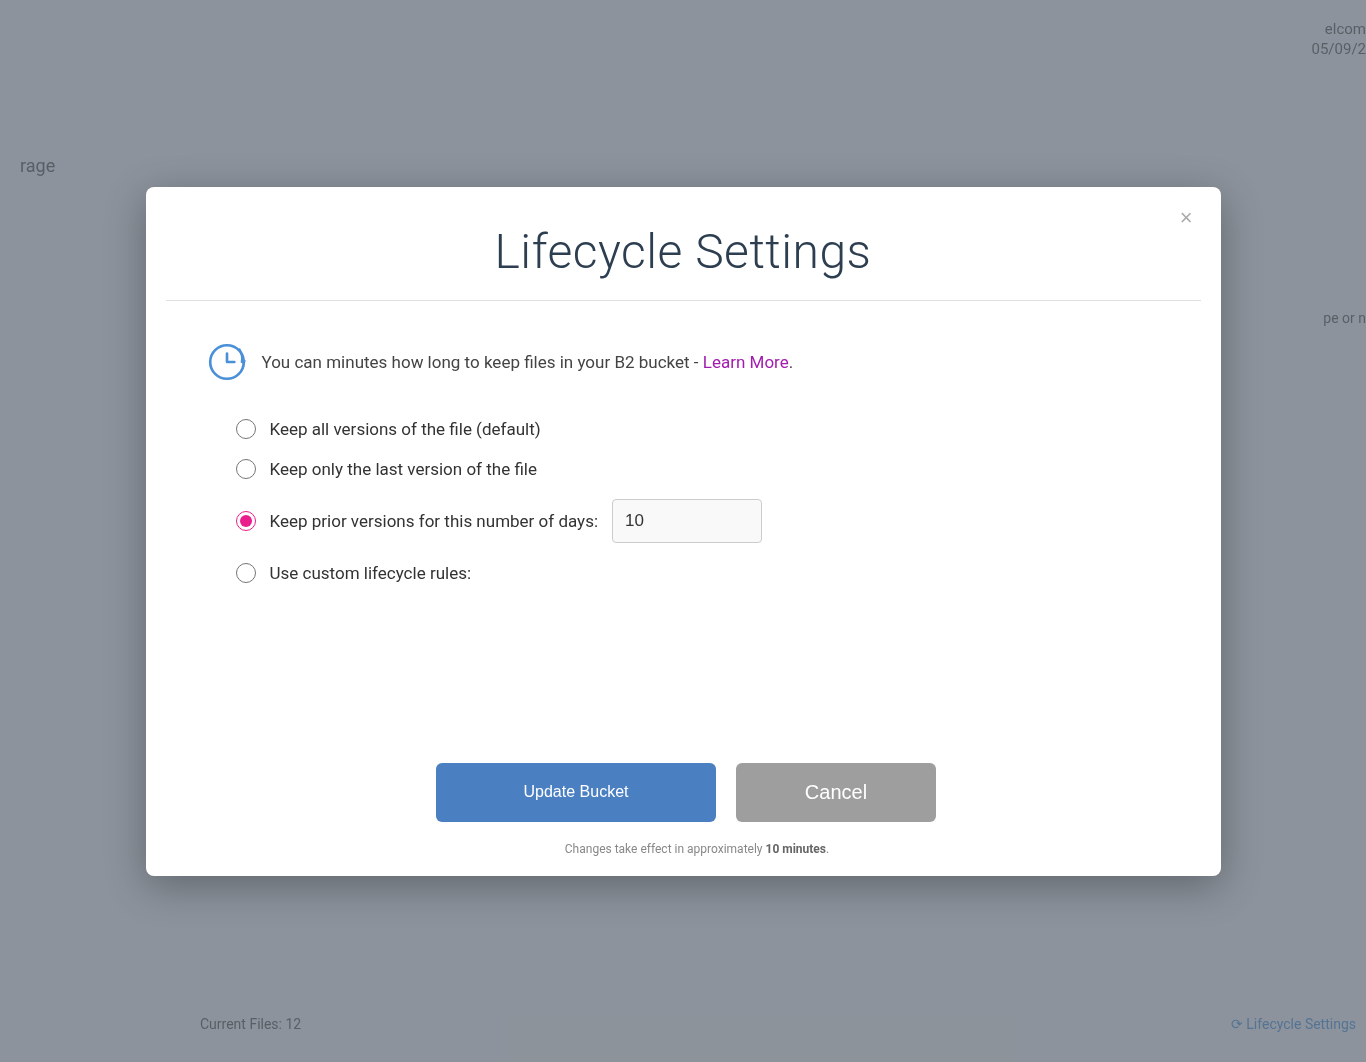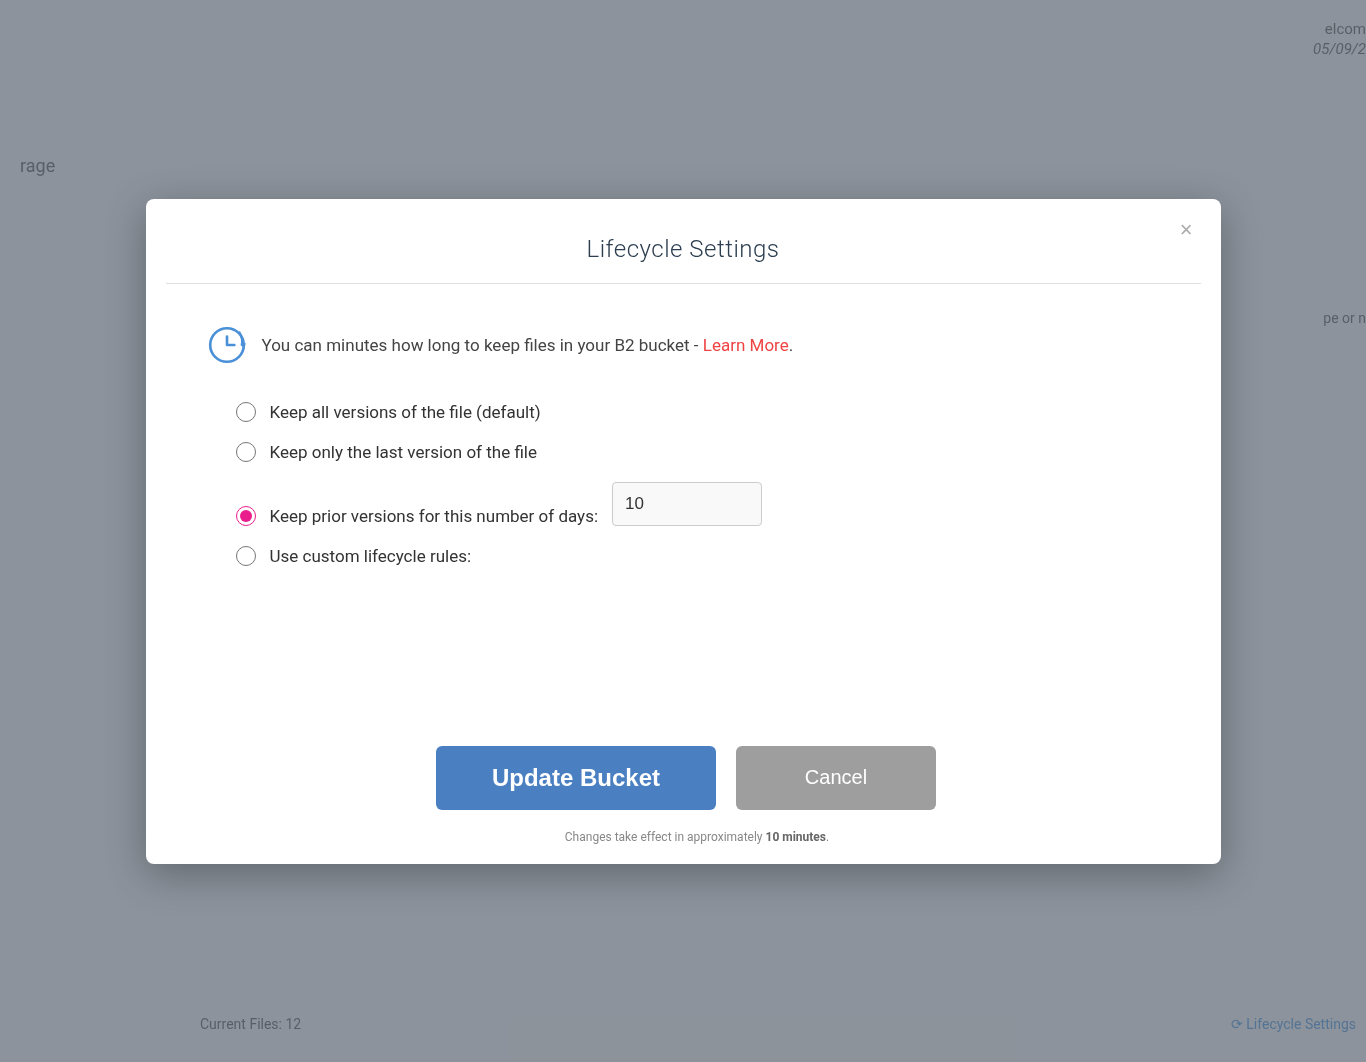--- a/index.html
+++ b/index.html
@@ -45,21 +45,20 @@
       font-size: 15px;
       color: #555;
     }
 
     .bg-text-date {
       position: absolute;
       top: 40px;
       right: 0;
       font-size: 15px;
       color: #555;
-      font-style: italic;
     }
 
     .bg-text-type {
       position: absolute;
       top: 310px;
       right: 0;
       font-size: 14px;
       color: #555;
     }
 
@@ -100,21 +99,21 @@
       box-shadow: 0 10px 40px rgba(0,0,0,0.3);
     }
 
     .modal-header {
       padding: 36px 40px 20px;
       text-align: center;
       position: relative;
     }
 
     .modal-title {
-      font-size: 24px;
+      font-size: 48px;
       font-weight: 300;
       color: #2c3e50;
       letter-spacing: 0.5px;
     }
 
     .modal-close {
       position: absolute;
       top: 20px;
       right: 28px;
       background: none;
@@ -148,34 +147,34 @@
       height: 42px;
       color: #4a90d9;
     }
 
     .info-text {
       font-size: 17px;
       color: #444;
     }
 
     .info-text a {
-      color: #ef4444;
+      color: #a21caf;
       text-decoration: none;
     }
 
     .options-list {
       display: flex;
       flex-direction: column;
       gap: 20px;
       padding-left: 30px;
     }
 
     .option-row {
       display: flex;
-      align-items: flex-end;
+      align-items: center;
       gap: 14px;
       font-size: 17px;
       color: #333;
     }
 
     .option-row input[type="radio"] {
       width: 20px;
       height: 20px;
       accent-color: #e91e8c;
       cursor: pointer;
@@ -210,22 +209,22 @@
       display: flex;
       gap: 20px;
     }
 
     .btn-update {
       background: #4a7fc1;
       color: #fff;
       border: none;
       border-radius: 6px;
       padding: 18px 50px;
-      font-size: 24px;
-      font-weight: 700;
+      font-size: 16px;
+      font-weight: 400;
       cursor: pointer;
       min-width: 280px;
       margin-left: 6px;
     }
 
     .btn-cancel {
       background: #9e9e9e;
       color: #fff;
       border: none;
       border-radius: 6px;

